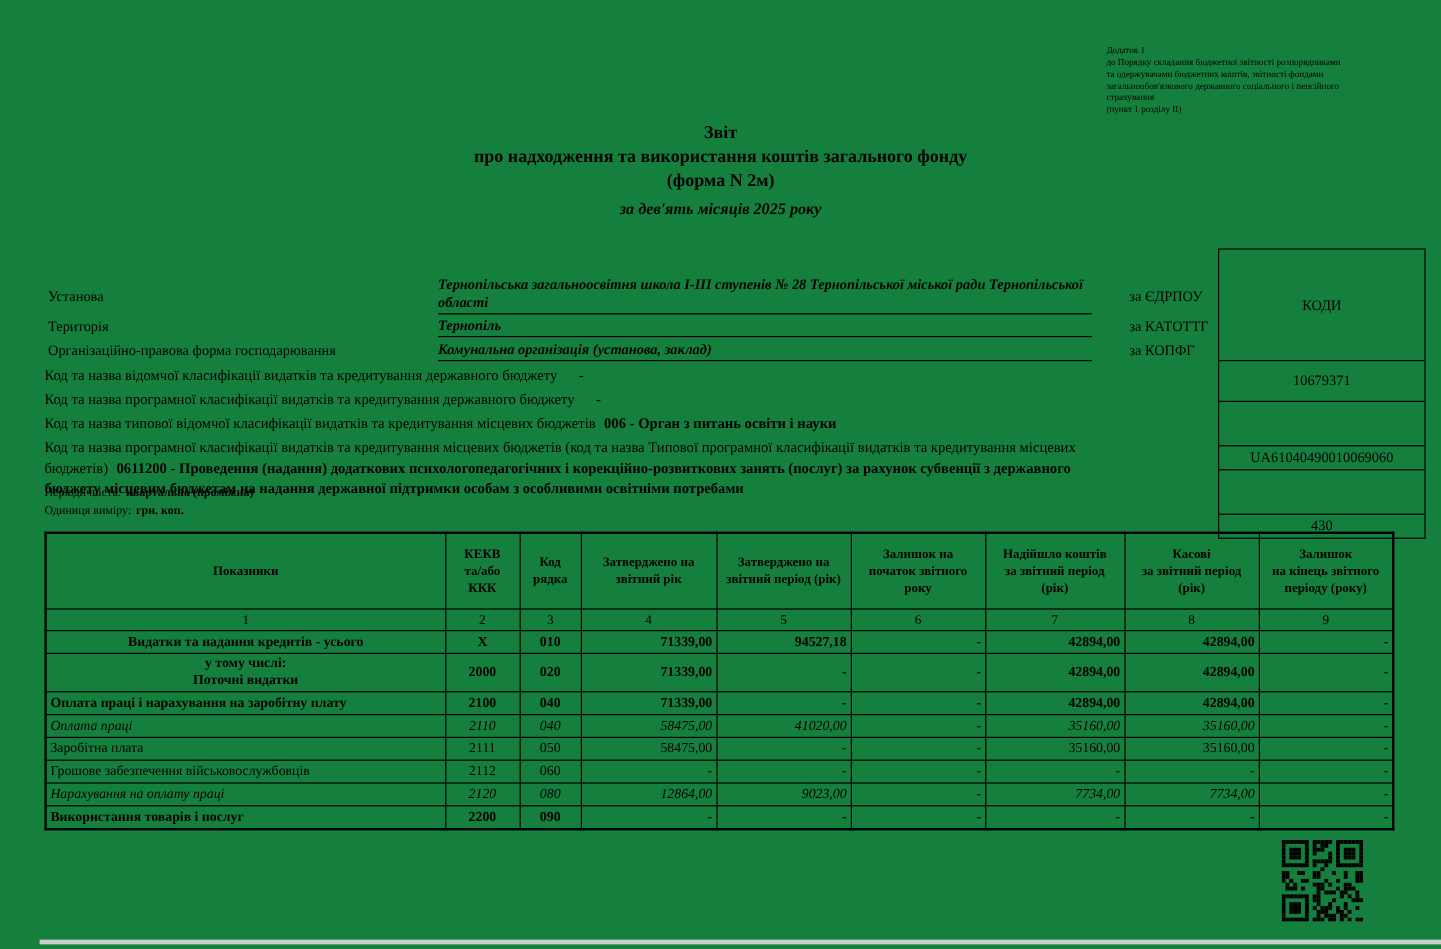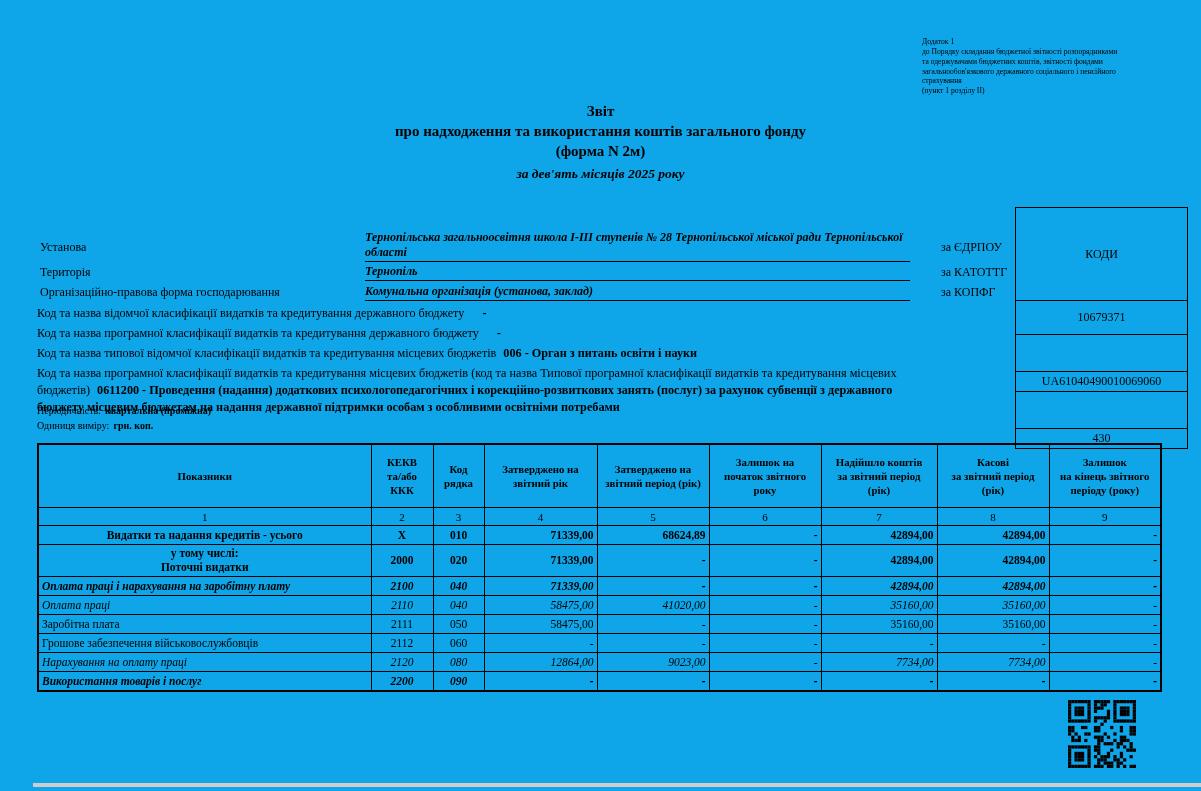--- a/index.html
+++ b/index.html
@@ -1,19 +1,19 @@
 <!DOCTYPE html>
 <html><head>
 <meta charset="utf-8">
 <style>
   html,body{margin:0;padding:0;background:#ffffff;}
   .page{
     position:relative;
     width:1201px;height:791px;
-    background:#0ea5e9;
+    background:#15803d;
     font-family:"Liberation Serif","DejaVu Serif",serif;
     color:#000;
     overflow:hidden;
   }
   
   .annex{
     position:absolute;left:922px;top:37px;width:272px;
     font-size:7.6px;line-height:1.3;white-space:pre-line;
   }
   
@@ -56,21 +56,21 @@
     font-size:10.8px;font-weight:bold;text-align:center;vertical-align:middle;
     white-space:pre-line;height:60px;line-height:1.3;padding:1px 2px;
   }
   .report-table td{padding:1px 3px;height:16px;vertical-align:middle;}
   td.num{text-align:center;font-size:11px;height:15px;}
   td.c-name{white-space:pre-line;line-height:1.25;}
   td.center{text-align:center;}
   td.c-code{text-align:center;}
   td.c-val{text-align:right;}
   tr.r-bold td{font-weight:bold;}
-  tr.r-bolditalic td{font-weight:bold;font-style:italic;}
+  tr.r-bolditalic td{font-weight:bold;}
   tr.r-italic td{font-style:italic;}
   
   .qr{position:absolute;left:1068px;top:700px;width:68px;height:68px;}
   .bottom-bar{position:absolute;left:33px;top:783px;width:1168px;height:4px;background:#cdcdcd;}
 </style>
 </head>
 <body>
 
 <div class="page">
 
@@ -167,21 +167,21 @@
           <td class="num">6</td>
           <td class="num">7</td>
           <td class="num">8</td>
           <td class="num">9</td>
         </tr>
         <tr class="r-bold">
           <td class="c-name center">Видатки та надання кредитів -  усього</td>
           <td class="c-code">X</td>
           <td class="c-code">010</td>
           <td class="c-val">71339,00</td>
-          <td class="c-val">68624,89</td>
+          <td class="c-val">94527,18</td>
           <td class="c-val">-</td>
           <td class="c-val">42894,00</td>
           <td class="c-val">42894,00</td>
           <td class="c-val">-</td>
         </tr>
         <tr class="r-bold">
           <td class="c-name center">у тому числі:
 Поточні видатки</td>
           <td class="c-code">2000</td>
           <td class="c-code">020</td>

